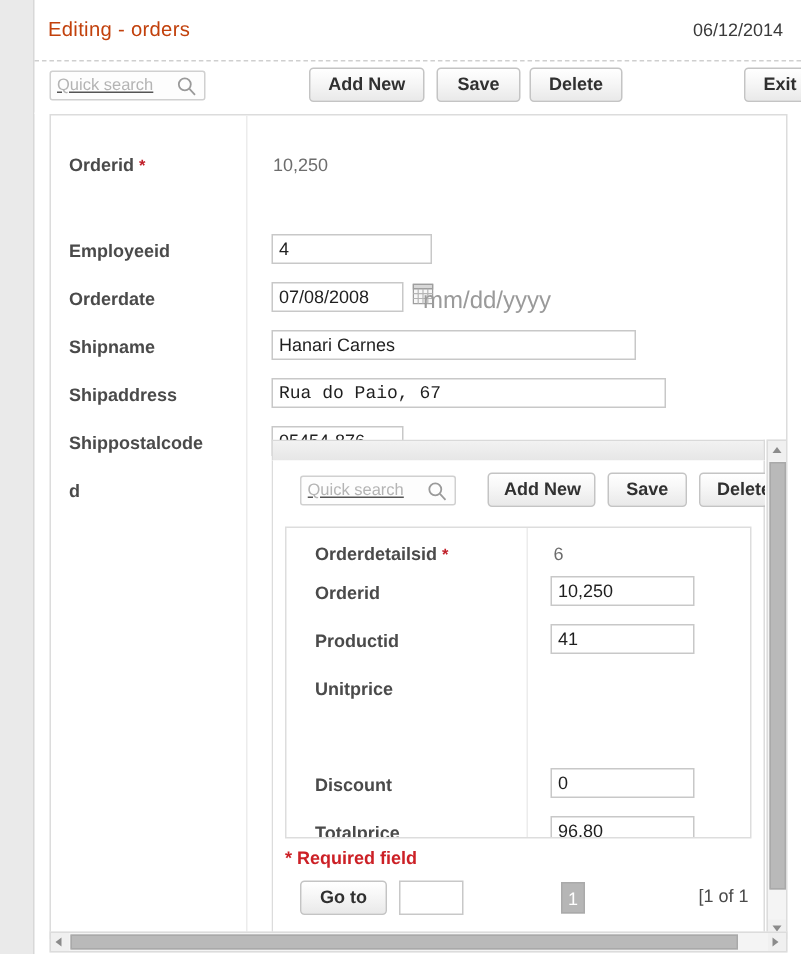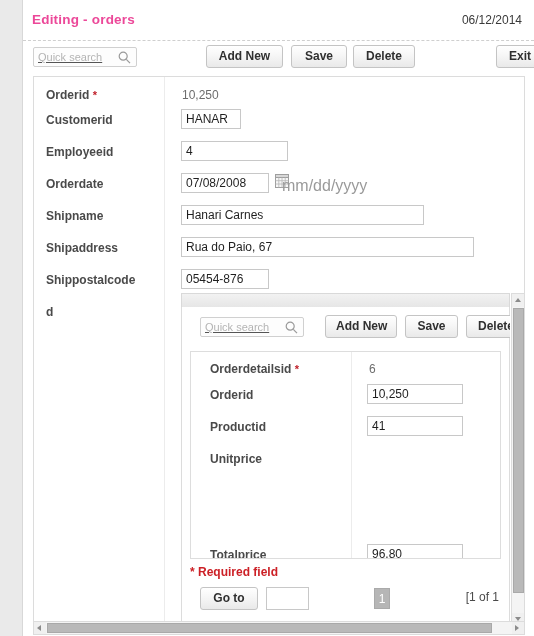--- a/index.html
+++ b/index.html
@@ -39,22 +39,22 @@
     position: relative;
     height: 41px;
     border-bottom: 1px dashed #cfcfcf;
     box-sizing: border-box;
   }
   .app-title {
     position: absolute;
     left: 9px;
     top: 12px;
     font-size: 13.5px;
-    font-weight: bold;
-    color: #ec4899;
+    font-weight: normal;
+    color: #c2410c;
     letter-spacing: 0.2px;
   }
   .app-date {
     position: absolute;
     right: 12px;
     top: 13px;
     font-size: 12px;
     color: #3a3a3a;
   }
 
@@ -143,20 +143,21 @@
     top: 0;
     width: 1px;
     height: 100%;
     background: #ececec;
   }
   .frow {
     position: absolute;
     left: 0;
     width: 100%;
     height: 32px;
+    margin-top: 15px;
   }
   .flabel {
     position: absolute;
     left: 12px;
     top: 0;
     font-size: 12px;
     font-weight: bold;
     color: #4a4a4a;
     white-space: nowrap;
   }
@@ -518,24 +519,20 @@
     </div>
 
     <div class="form-card">
       <div class="form-divider"></div>
 
       <div class="frow" style="top:11px">
         <div class="flabel"><span>Orderid</span> <span class="req">*</span></div>
         <div class="fvalue-static">10,250</div>
       </div>
 
-      <div class="frow" style="top:36px">
-        <div class="flabel">Customerid</div>
-        <input class="fin" style="width: 60px;" type="text" value="HANAR">
-      </div>
 
       <div class="frow" style="top:68px">
         <div class="flabel">Employeeid</div>
         <input class="fin" style="width: 107px;" type="text" value="4">
       </div>
 
       <div class="frow" style="top:100px">
         <div class="flabel">Orderdate</div>
         <input class="fin" style="width: 88px;" type="text" value="07/08/2008">
         <span class="date-icon">
@@ -552,21 +549,21 @@
         <span class="date-hint">mm/dd/yyyy</span>
       </div>
 
       <div class="frow" style="top:132px">
         <div class="flabel">Shipname</div>
         <input class="fin" style="width: 243px;" type="text" value="Hanari Carnes">
       </div>
 
       <div class="frow" style="top:164px">
         <div class="flabel">Shipaddress</div>
-        <input class="fin" style="width: 293px;" type="text" value="Rua do Paio, 67">
+        <input class="fin" style="width: 263px; font-family: Liberation Mono, monospace;" type="text" value="Rua do Paio, 67">
       </div>
 
       <div class="frow" style="top:196px">
         <div class="flabel">Shippostalcode</div>
         <input class="fin" style="width: 88px;" type="text" value="05454-876">
       </div>
 
       <div class="frow" style="top:228px">
         <div class="flabel">d</div>
       </div>
@@ -609,20 +606,24 @@
               <div class="irow" style="top:68px">
                 <div class="ilabel">Productid</div>
                 <input class="iin" type="text" value="41" style="">
               </div>
 
               <div class="irow" style="top:100px">
                 <div class="ilabel">Unitprice</div>
               </div>
 
 
+              <div class="irow" style="top:164px">
+                <div class="ilabel">Discount</div>
+                <input class="iin" type="text" value="0" style="">
+              </div>
 
               <div class="irow" style="top:196px">
                 <div class="ilabel">Totalprice</div>
                 <input class="iin" type="text" value="96.80" style="">
               </div>
             </div>
 
             <div class="required-note">* Required field</div>
 
             <div class="pager">

